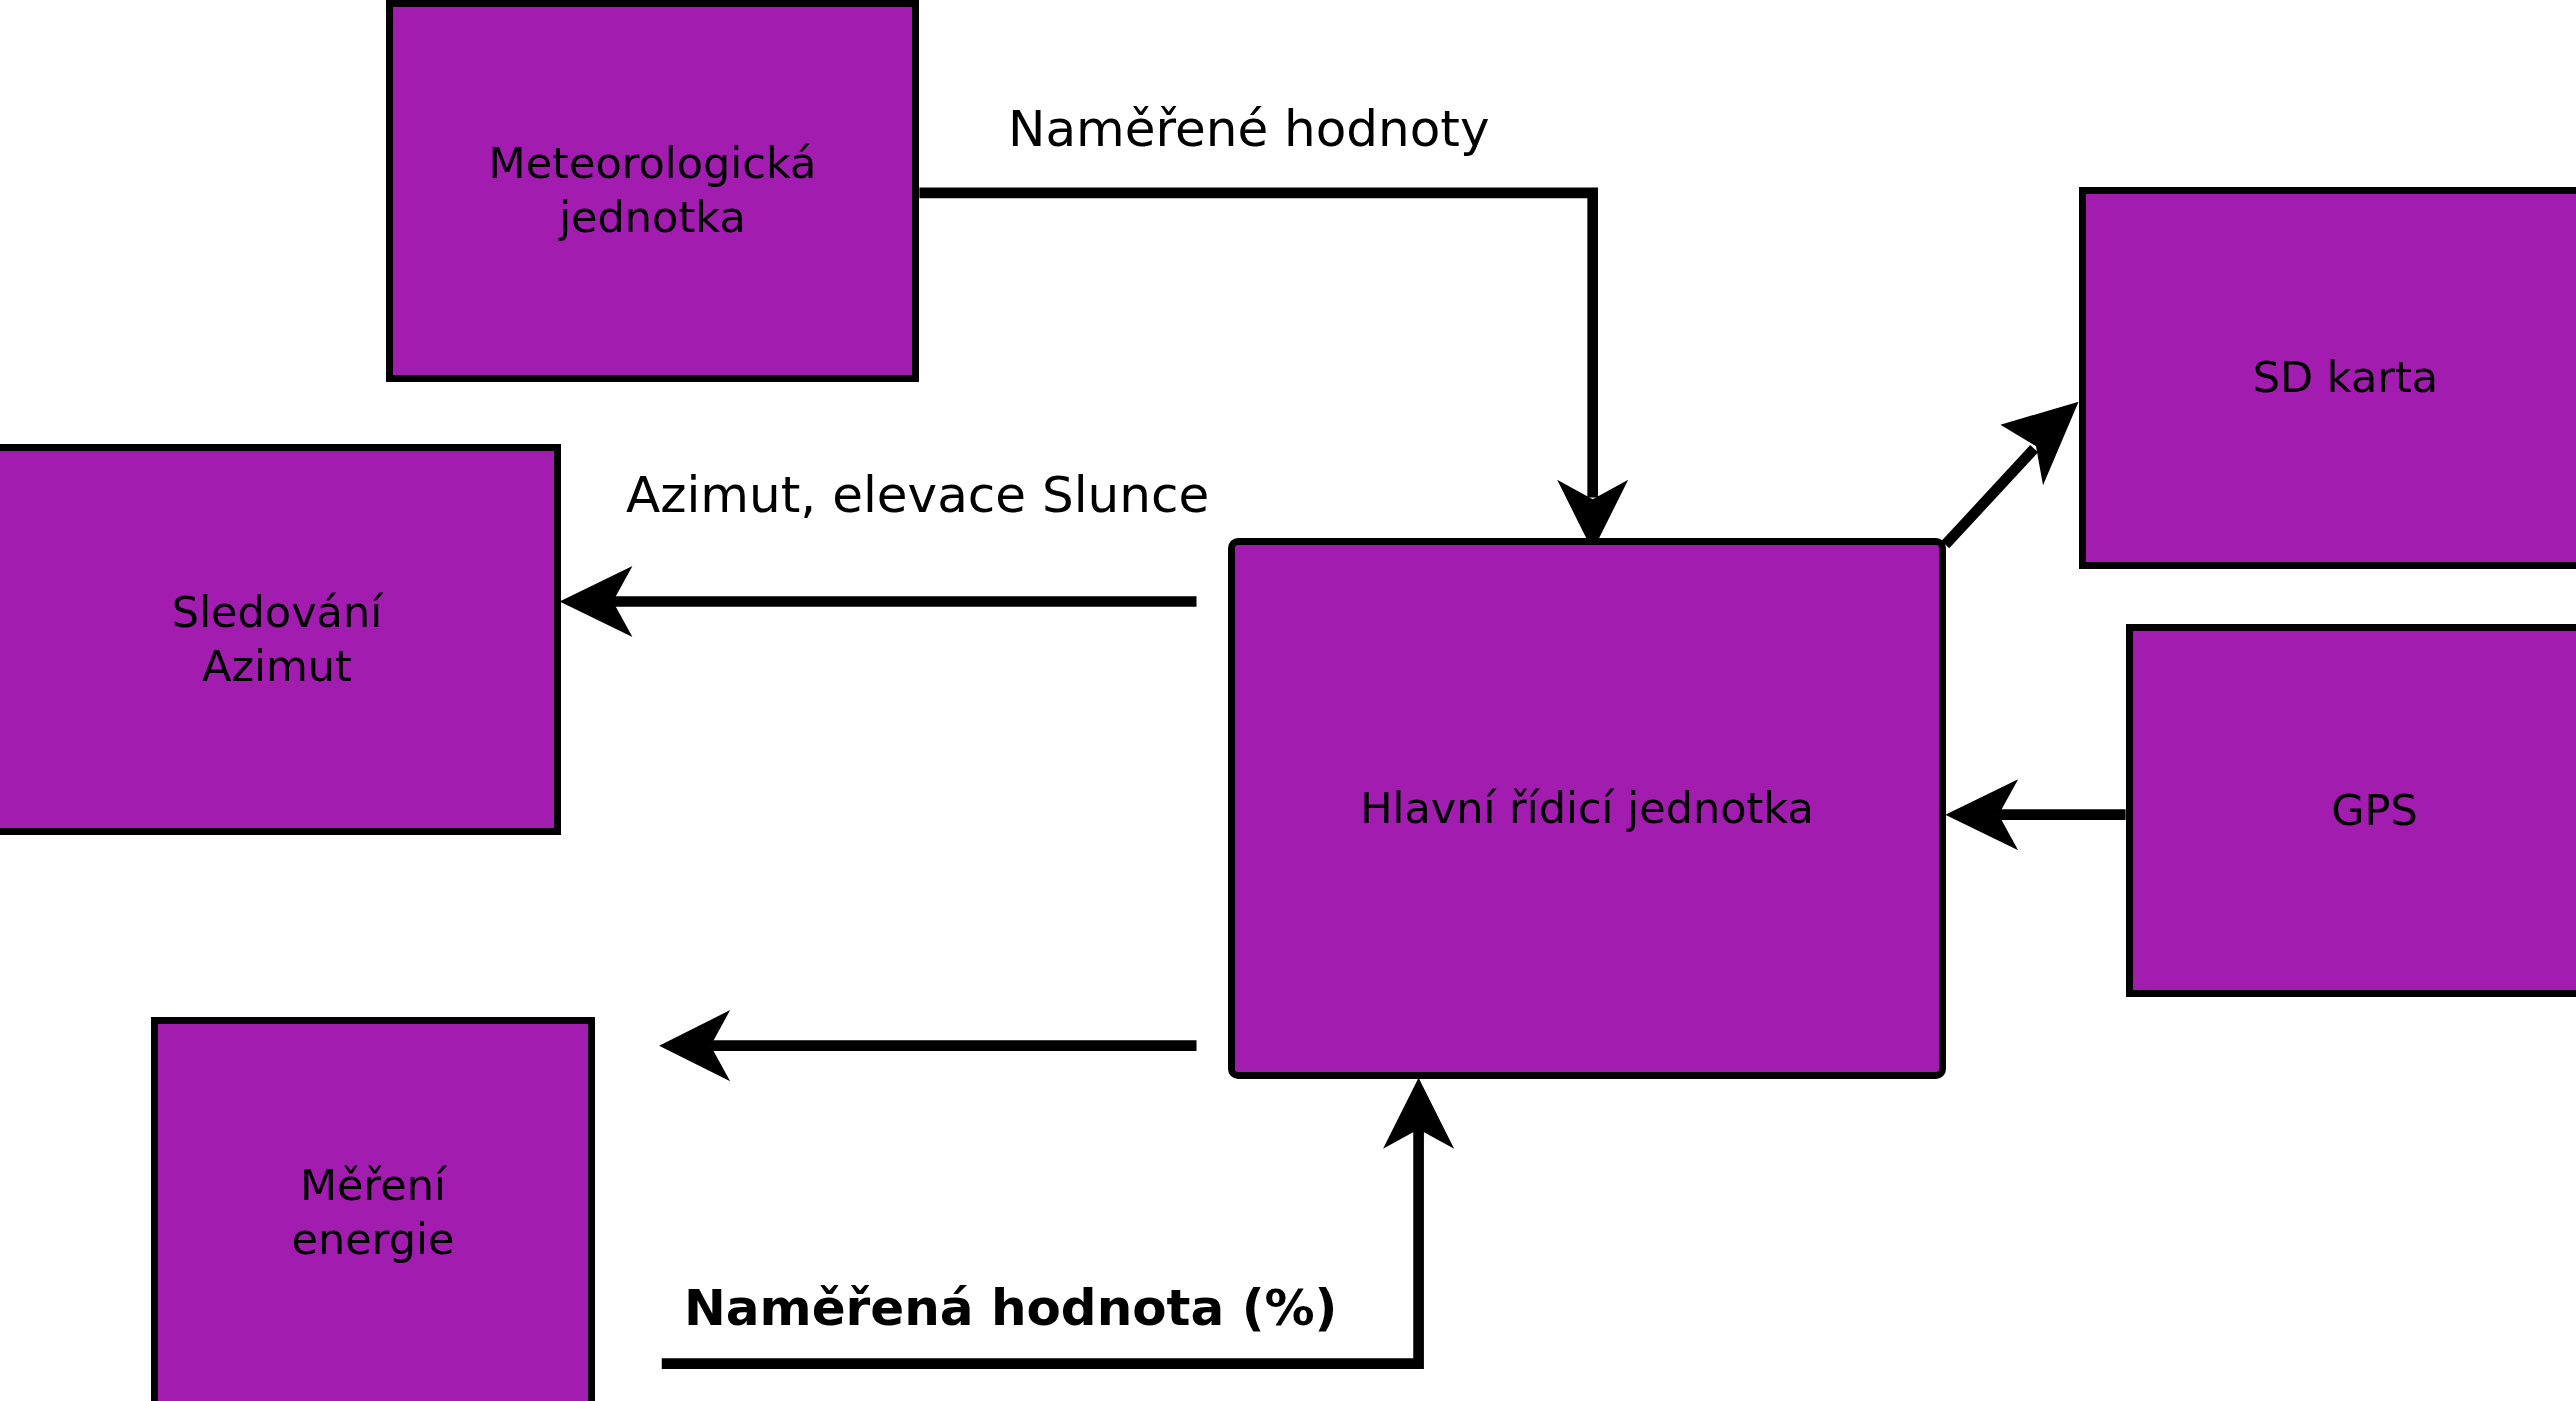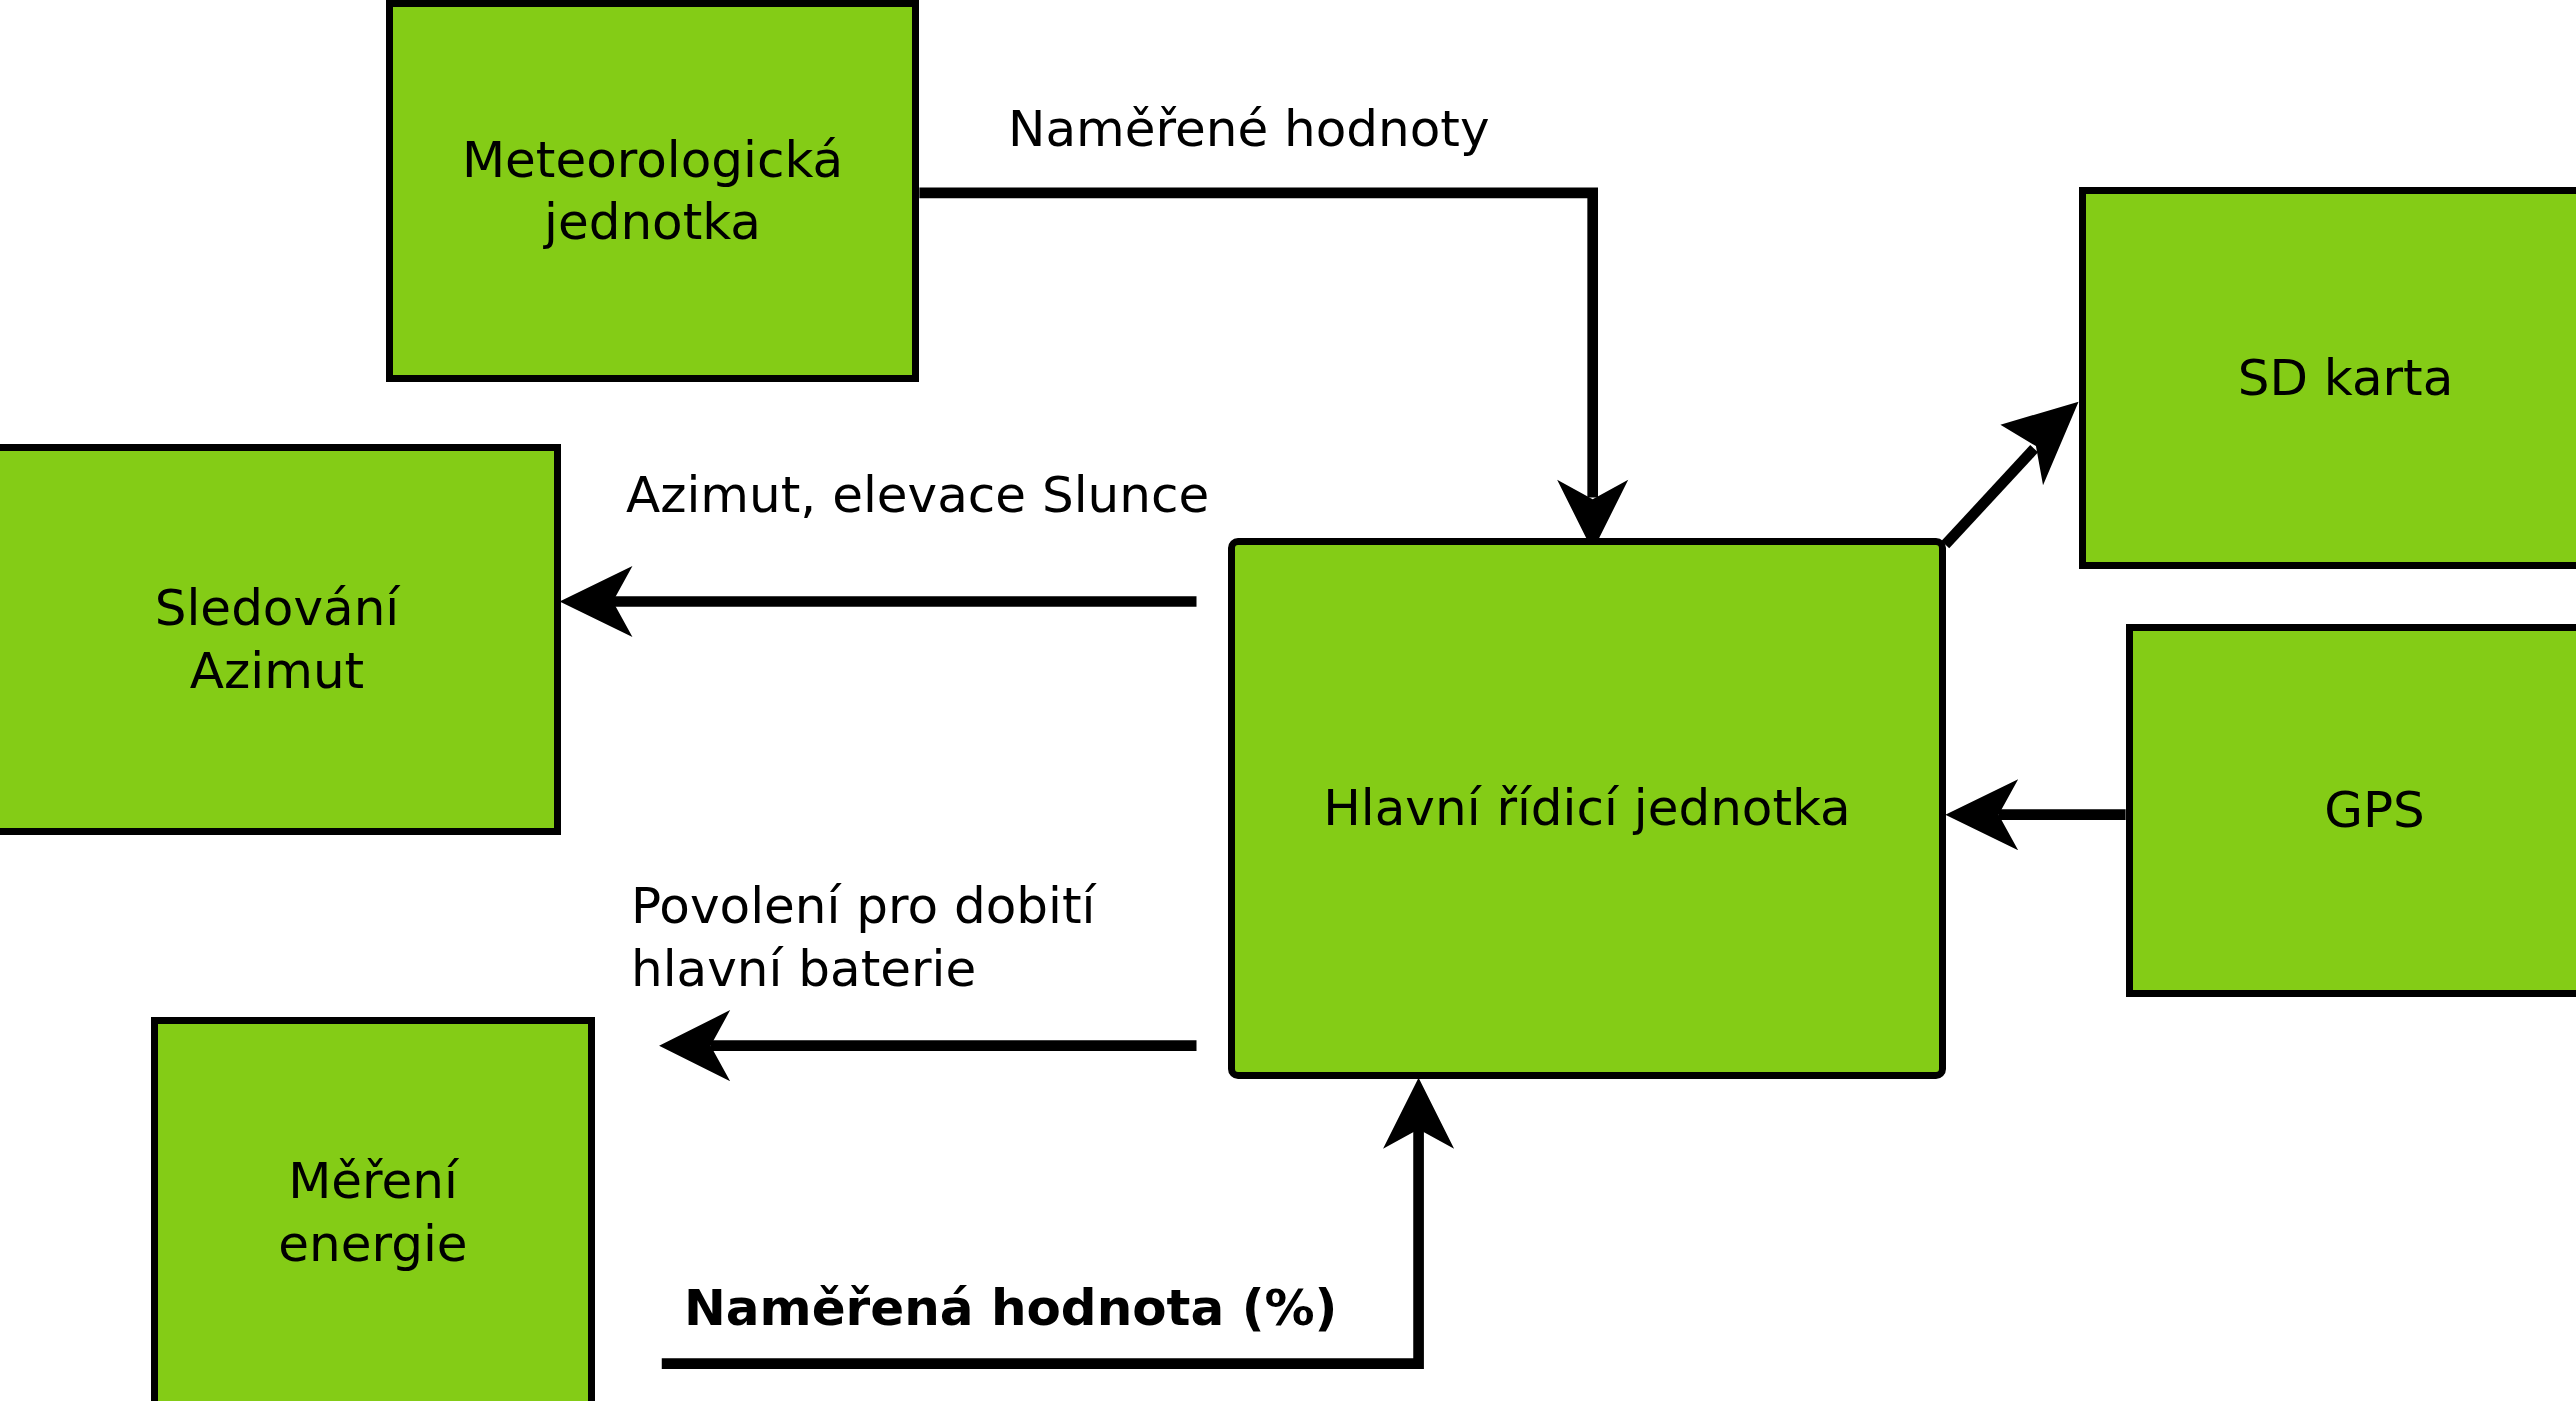--- a/index.html
+++ b/index.html
@@ -12,27 +12,27 @@
     width: 2576px;
     height: 1402px;
     background: #ffffff;
     overflow: hidden;
     font-family: "DejaVu Sans", sans-serif;
   }
   .node-box {
     position: absolute;
     box-sizing: border-box;
     border: 7px solid #000000;
-    background: #84cc16;
+    background: #a21caf;
     display: flex;
     align-items: center;
     justify-content: center;
     text-align: center;
     color: #000000;
-    font-size: 50px;
+    font-size: 43px;
     line-height: 1.25;
     font-family: "DejaVu Sans", sans-serif;
     white-space: pre-line;
   }
   .edge-label {
     position: absolute;
     color: #000000;
     font-size: 50px;
     line-height: 1.25;
     font-family: "DejaVu Sans", sans-serif;
@@ -111,19 +111,17 @@
   </div>
 
   <div class="node-box" style="left:2126px; top:624px; width:497px; height:373px;">
     <span>GPS</span>
   </div>
 
   <div class="edge-label" style="left:1008px; top:98px;">Naměřené hodnoty</div>
 
   <div class="edge-label" style="left:626px; top:464px;">Azimut, elevace Slunce</div>
 
-  <div class="edge-label" style="left:631px; top:875px;">Povolení pro dobití
-hlavní baterie</div>
 
   <div class="edge-label" style="left:684px; top:1277px;font-weight:bold;">Naměřená hodnota (%)</div>
 
 </div>
 
 
 </body></html>

